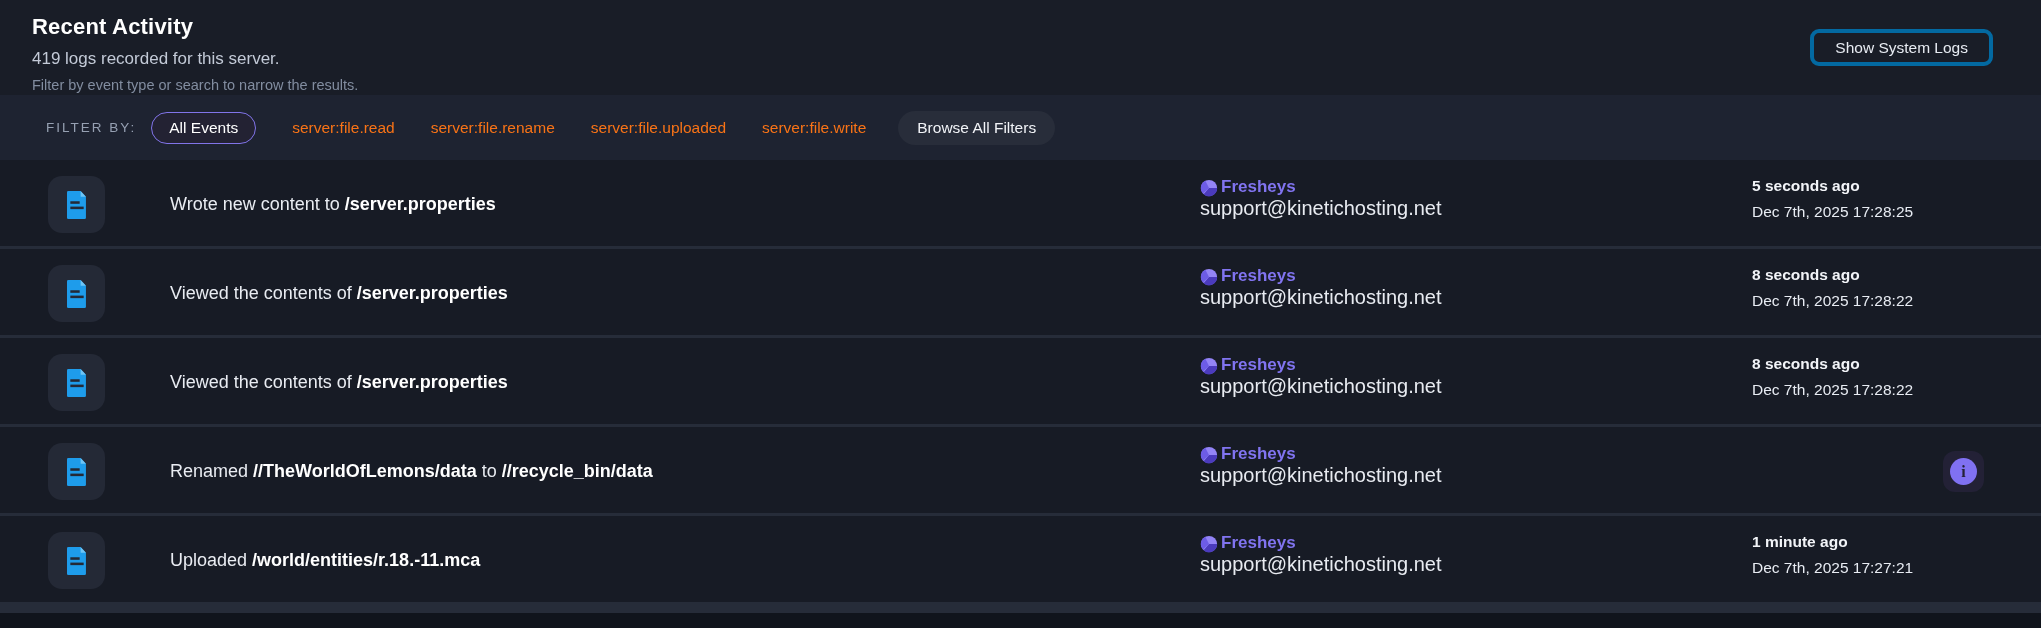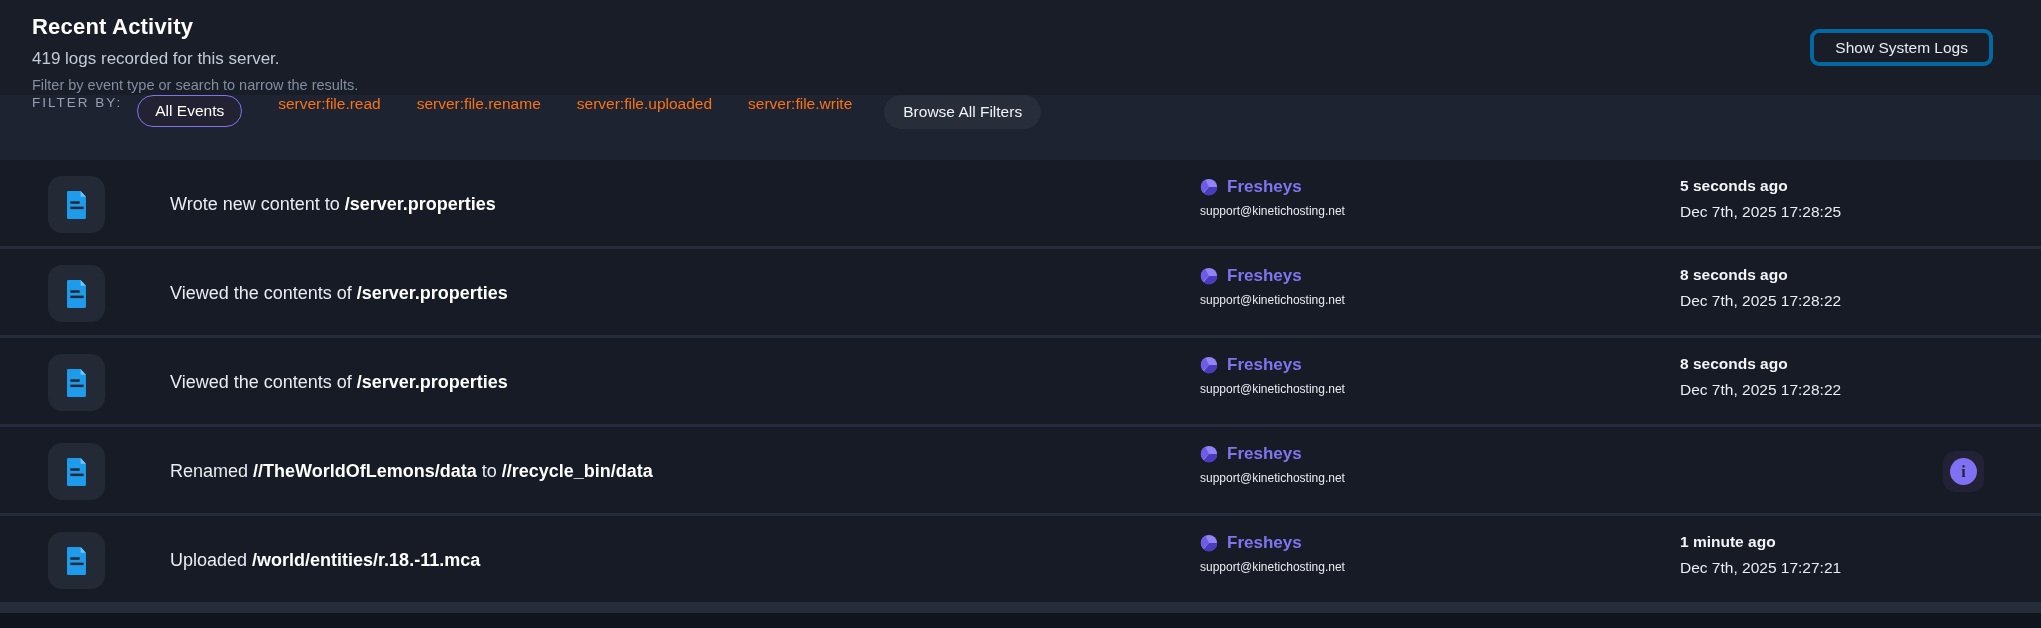--- a/index.html
+++ b/index.html
@@ -22,22 +22,22 @@
   .sys-logs-btn {
     position:absolute; right:48px; top:29px;
     height:37px; padding:0 21px;
     background:transparent; border:4px solid #0369a1; border-radius:9px;
     color:#e7ebf2; font-size:15.5px; font-family:inherit; cursor:pointer;
     display:flex; align-items:center;
   }
 
   
   .filter-bar {
-    height:65px; background:#1e2331; display:flex; align-items:flex-start;
-    padding:0 36px 0 32px; position:relative;
+    height:65px; background:#1e2331; display:flex; align-items:center;
+    padding:0 36px 0 46px; position:relative;
   }
   .filter-label {
     font-size:13.5px; letter-spacing:2px; color:#96a0b2; margin-right:15px;
   }
   .pill-active {
     border:1.5px solid #8174e9; background:#232233; color:#ffffff;
     border-radius:17px; padding:6px 17px; font-size:15.5px; cursor:pointer;
     font-family:inherit;
   }
   .filter-item {
@@ -69,24 +69,24 @@
     background:#242936; border-radius:14px;
     display:flex; align-items:center; justify-content:center;
   }
   .row-message {
     position:absolute; left:170px; top:0; height:89px;
     display:flex; align-items:center; font-size:18px; color:#e9ecf2;
     white-space:pre;
   }
   .row-message b { color:#ffffff; }
   .row-user { position:absolute; left:1200px; top:17px; }
-  .user-name-line { display:flex; align-items:center; gap:9px; }
+  .user-name-line { display:flex; align-items:flex-end; gap:3px; }
   .user-name { font-size:17px; font-weight:bold; color:#8174f0; }
-  .user-email { font-size:12px; color:#e8ebf1; margin-top:7px; }
-  .row-time { position:absolute; left:1680px; top:17px; }
+  .user-email { font-size:20px; color:#e8ebf1; }
+  .row-time { position:absolute; left:1752px; top:17px; }
   .time-rel { font-size:15.5px; font-weight:bold; color:#f2f4f8; }
   .time-abs { font-size:15.5px; color:#e8ecf3; margin-top:8px; }
   .info-btn {
     position:absolute; right:57px; top:24px; width:41px; height:41px;
     background:#232136; border:none; border-radius:12px; cursor:pointer;
     display:flex; align-items:center; justify-content:center;
   }
   .info-circle {
     width:27px; height:27px; border-radius:50%; background:#8071f2;
     display:flex; align-items:center; justify-content:center;

